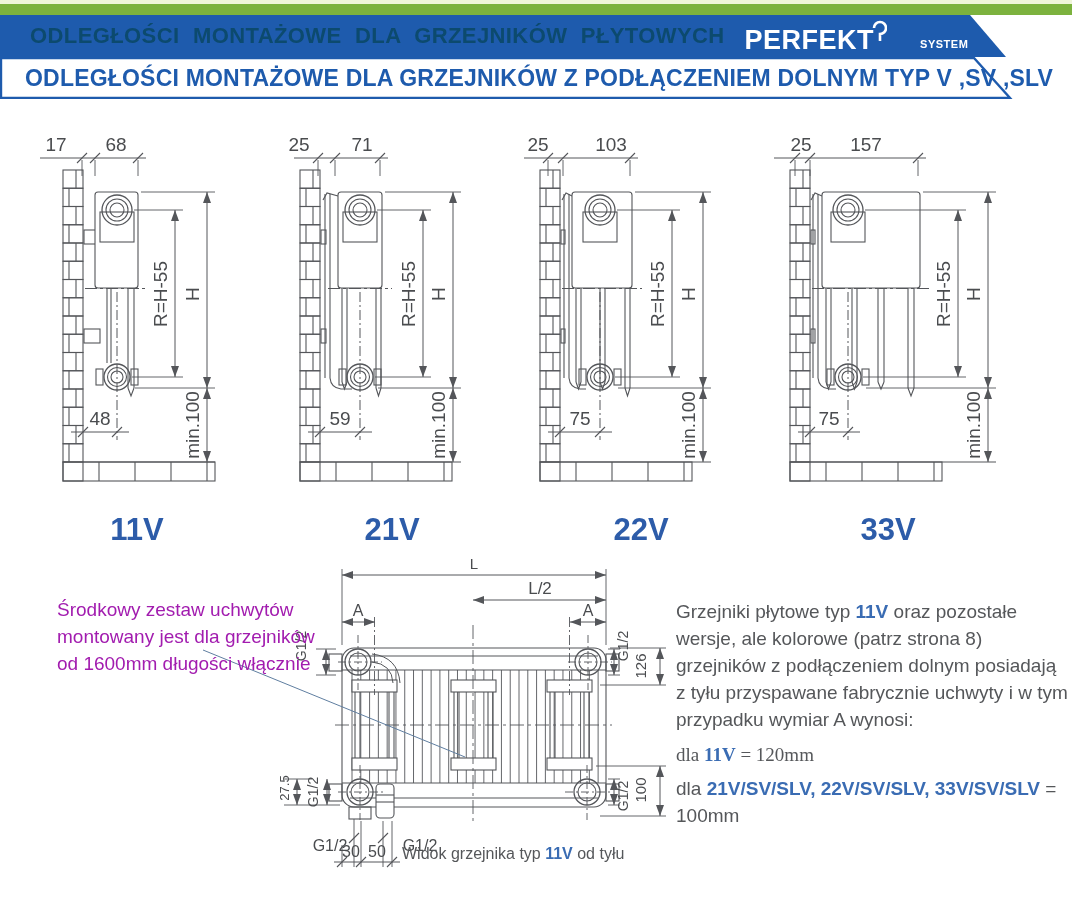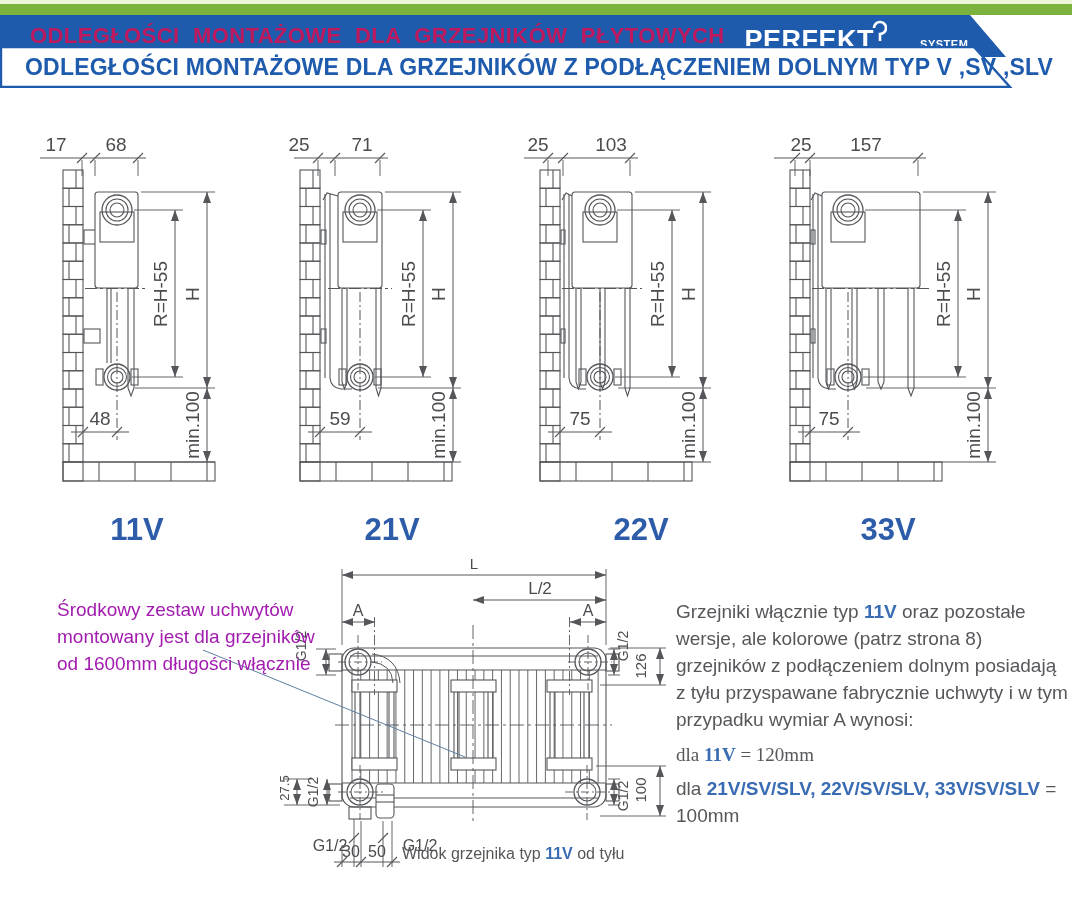--- a/index.html
+++ b/index.html
@@ -2,26 +2,26 @@
 <html><head>
 <meta charset="utf-8">
 <style>
   html,body{margin:0;padding:0;background:#fff;}
   .page{position:relative;width:1072px;height:898px;background:#fff;overflow:hidden;
         font-family:"Liberation Sans",sans-serif;}
   .strip-pale{position:absolute;left:0;top:0;width:1072px;height:4px;background:#eff5d9;}
   .strip-green{position:absolute;left:0;top:4px;width:1072px;height:11px;background:#7cb23e;}
   .banner-main{position:absolute;left:0;top:15px;width:1072px;height:42px;}
   .banner-main-content{position:absolute;left:30px;top:0;height:42px;display:flex;align-items:center;}
-  .banner-title{color:#be185d;font-size:22px;font-weight:bold;letter-spacing:.4px;word-spacing:7px;white-space:nowrap;}
+  .banner-title{color:#0c4a6e;font-size:22px;font-weight:bold;letter-spacing:.4px;word-spacing:7px;white-space:nowrap;}
   .logo{display:flex;align-items:flex-end;margin-left:20px;color:#fff;}
   .logo-main{font-size:27px;font-weight:800;letter-spacing:.5px;line-height:24px;}
   .logo-hook{margin-left:-2px;margin-bottom:10px;}
   .logo-sub{font-size:11px;font-weight:bold;letter-spacing:.5px;margin-left:1px;margin-bottom:2px;padding-left:32px;}
-  .banner-sub{position:absolute;left:0;top:46px;width:1072px;height:42px;}
+  .banner-sub{position:absolute;left:0;top:57px;width:1072px;height:42px;}
   .banner-sub-content{position:absolute;left:25px;top:0;height:42px;display:flex;align-items:center;
       color:#1e5bad;font-size:23px;font-weight:600;letter-spacing:.2px;white-space:nowrap;}
   svg.layer{position:absolute;left:0;}
   .note-left{position:absolute;left:57px;top:596px;width:270px;font-size:19px;line-height:27px;
       color:#a21caf;white-space:pre-line;}
   .note-right{position:absolute;left:676px;top:598px;width:392px;color:#55575a;font-size:19px;line-height:27px;}
   .uwaga{margin-bottom:27px;}
   .note-right p{margin:0 0 0 0;}
   #para{margin-bottom:8px;}
   #line1{margin-bottom:7px;font-family:Liberation Serif, serif;}
@@ -655,18 +655,18 @@
       </g>
     </svg>
 
   <div class="note-left">Środkowy zestaw uchwytów
 montowany jest dla grzejników
 od 1600mm długości włącznie</div>
 
   <div class="caption" id="caption"><span>Widok grzejnika typ </span><span class="bt">11V</span><span> od tyłu</span></div>
 
   <div class="note-right">
-    <p id="para"><span>Grzejniki włącznie typ </span><span class="bt">11V</span><span> oraz pozostałe wersje, ale kolorowe (patrz strona 8) grzejników z podłączeniem dolnym posiadają z tyłu przyspawane fabrycznie uchwyty i w tym przypadku wymiar A wynosi:</span></p>
+    <p id="para"><span>Grzejniki płytowe typ </span><span class="bt">11V</span><span> oraz pozostałe wersje, ale kolorowe (patrz strona 8) grzejników z podłączeniem dolnym posiadają z tyłu przyspawane fabrycznie uchwyty i w tym przypadku wymiar A wynosi:</span></p>
     <p id="line1"><span>dla </span><span class="bt">11V</span><span> = 120mm</span></p>
     <p id="line2"><span>dla </span><span class="bt">21V/SV/SLV, 22V/SV/SLV, 33V/SV/SLV</span><span> = 100mm</span></p>
   </div>
 
 </div>
 
 </body></html>

